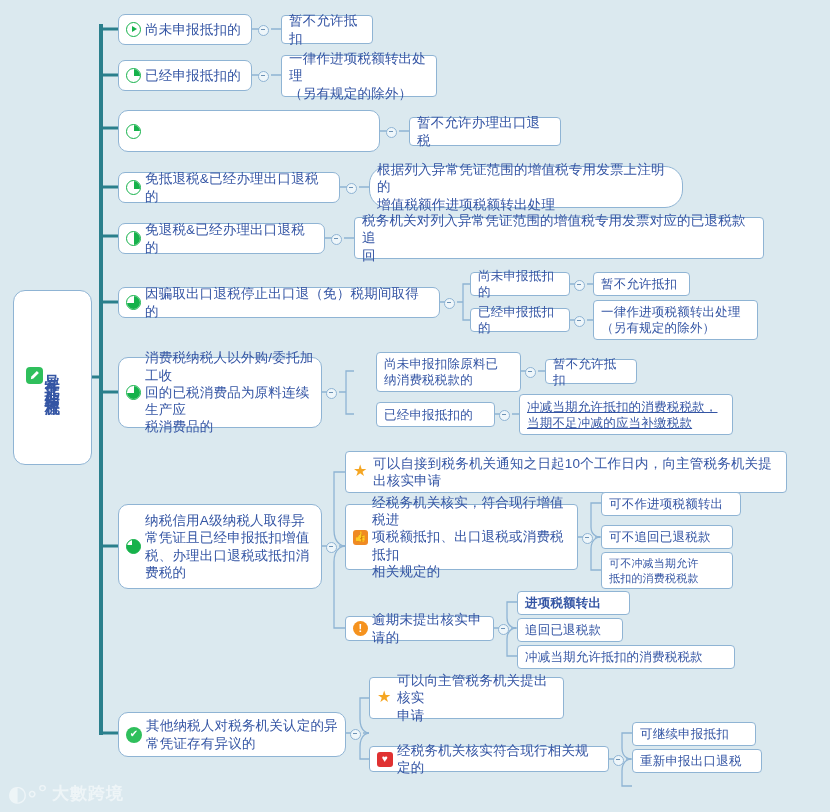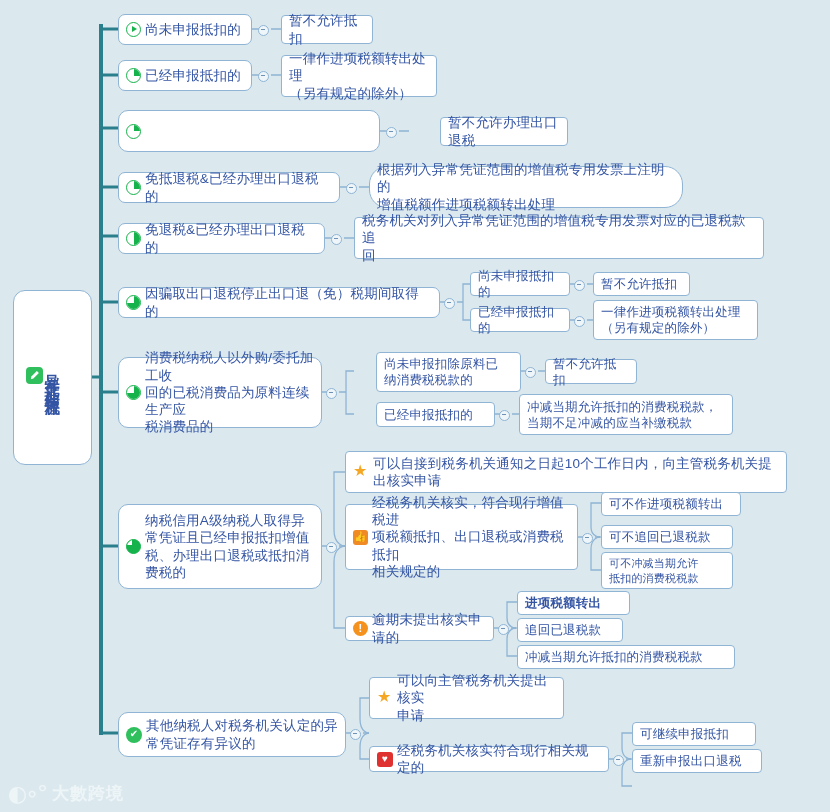--- a/index.html
+++ b/index.html
@@ -172,21 +172,21 @@
   <span class="toggle" style="left:258px;top:71px;"></span>
   <div class="node sq" style="left:281px;top:55px;width:156px;height:42px;">
     <span class="txt">一律作进项税额转出处理
 （另有规定的除外）</span>
   </div>
 
   <div class="node rounded-lg" style="left:118px;top:110px;width:262px;height:42px;">
     <span class="ico"><span class="pie p30"><i></i></span></span>
   </div>
   <span class="toggle" style="left:386px;top:127px;"></span>
-  <div class="node sq" style="left:409px;top:117px;width:128px;height:29px;margin-left:31px;">
+  <div class="node sq" style="left:409px;top:117px;width:152px;height:29px;">
     <span class="txt">暂不允许办理出口退税</span>
   </div>
 
   <div class="node" style="left:118px;top:172px;width:222px;height:31px;">
     <span class="ico"><span class="pie p37"><i></i></span></span>
     <span class="txt">免抵退税&amp;已经办理出口退税的</span>
   </div>
   <span class="toggle" style="left:346px;top:183px;"></span>
   <div class="node sq" style="left:369px;top:166px;width:314px;height:42px;border-radius:18px;">
     <span class="txt">根据列入异常凭证范围的增值税专用发票上注明的
@@ -236,21 +236,21 @@
 纳消费税税款的</span>
   </div>
   <span class="toggle" style="left:525px;top:367px;"></span>
   <div class="node sq" style="left:545px;top:359px;width:92px;height:25px;font-size:12.5px;">
     <span class="txt">暂不允许抵扣</span>
   </div>
   <div class="node sq" style="left:376px;top:402px;width:119px;height:25px;font-size:12.5px;">
     <span class="txt">已经申报抵扣的</span>
   </div>
   <span class="toggle" style="left:499px;top:410px;"></span>
-  <div class="node sq" style="left:519px;top:394px;width:214px;height:41px;font-size:12.5px;">
+  <div class="node sq" style="left:519px;top:394px;width:214px;height:41px;font-size:12.5px;text-decoration:underline;">
     <span class="txt">冲减当期允许抵扣的消费税税款，
 当期不足冲减的应当补缴税款</span>
   </div>
 
   <div class="node rounded-lg" style="left:118px;top:504px;width:204px;height:85px;">
     <span class="ico"><span class="pie p90"><i></i></span></span>
     <span class="txt">纳税信用A级纳税人取得异
 常凭证且已经申报抵扣增值
 税、办理出口退税或抵扣消
 费税的</span>

